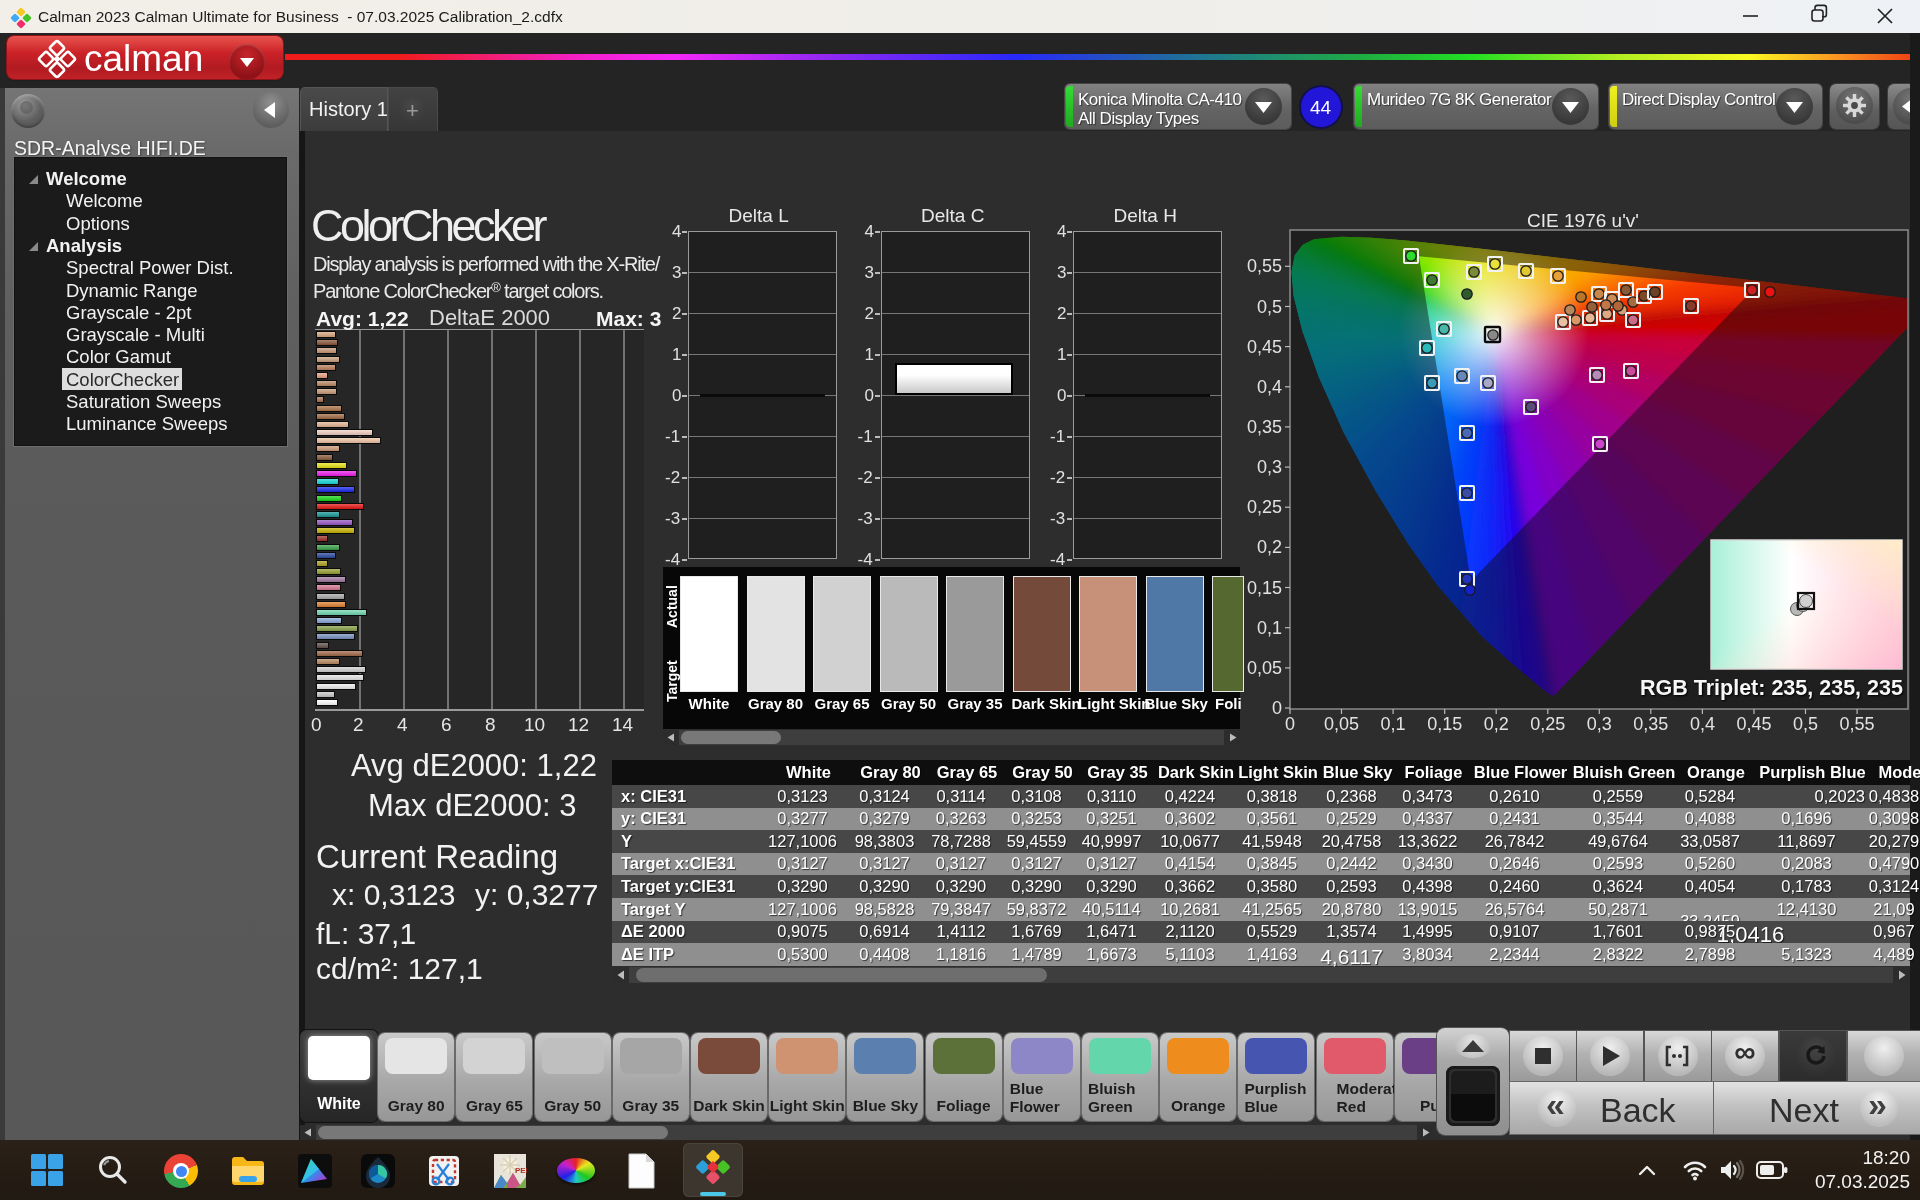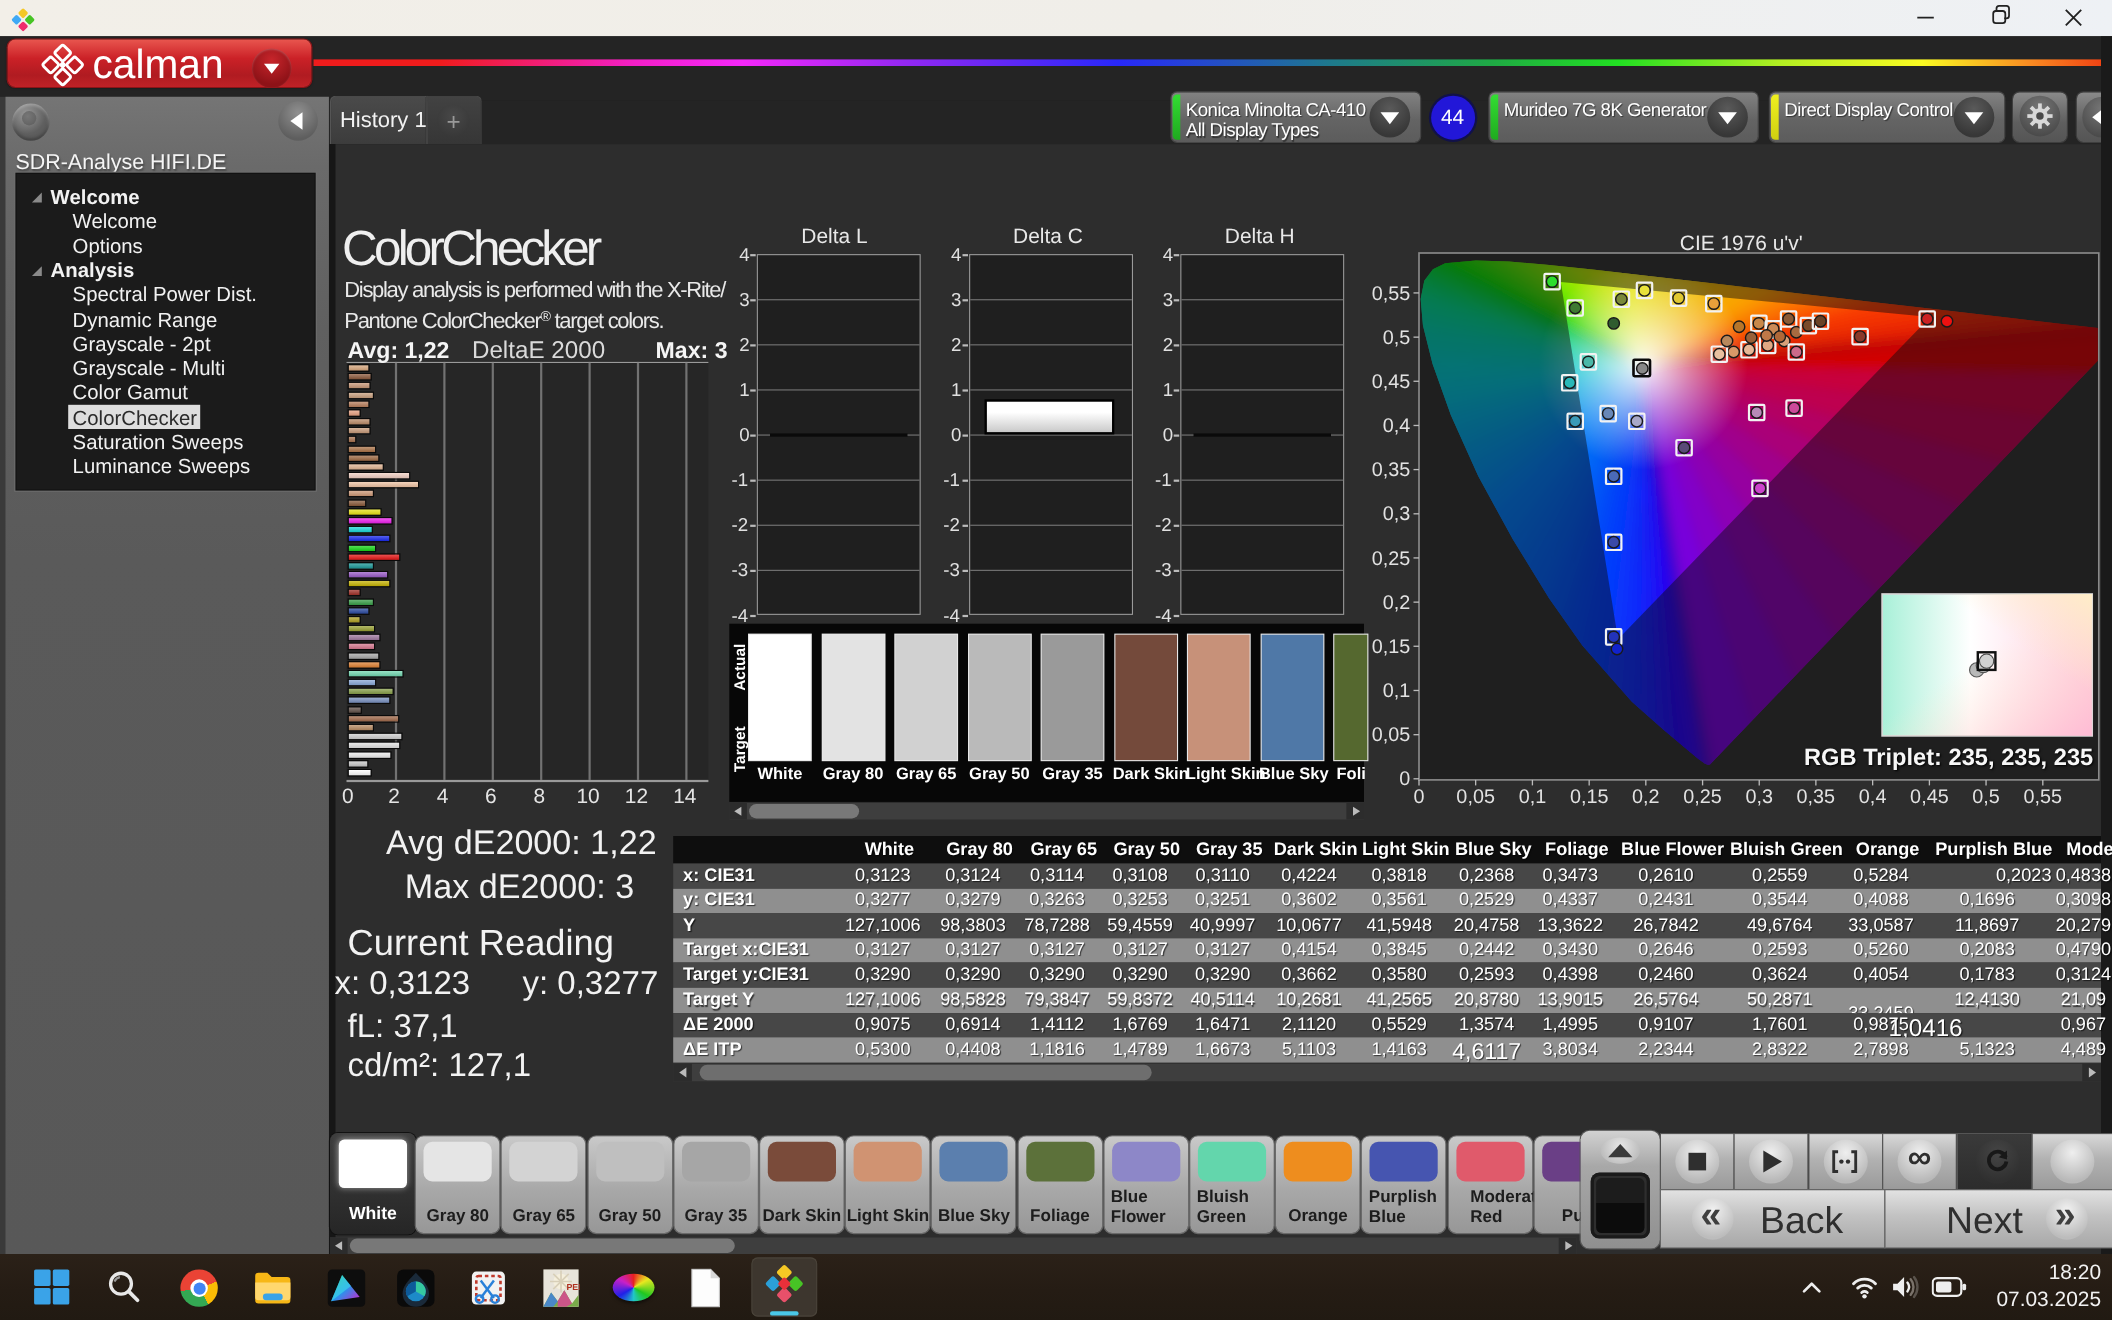--- a/index.html
+++ b/index.html
@@ -13,20 +13,21 @@
 <div id="root">
 <div class="abs" style="left:0;top:0;width:1920px;height:33px;background:linear-gradient(90deg,#f2efe8 0%,#f0eee9 55%,#eef1f5 100%);"></div>
 <svg class="abs" style="left:10px;top:7px" width="22" height="22" viewBox="0 0 22 22">
 <g transform="translate(11,11)">
 <rect x="-3.4" y="-9.4" width="6.8" height="6.8" rx="1.4" fill="#f5c825" transform="rotate(45 0 -6)"></rect>
 <rect x="-9.4" y="-3.4" width="6.8" height="6.8" rx="1.4" fill="#3fa9f5" transform="rotate(45 -6 0)"></rect>
 <rect x="2.6" y="-3.4" width="6.8" height="6.8" rx="1.4" fill="#47c425" transform="rotate(45 6 0)"></rect>
 <rect x="-3.4" y="2.6" width="6.8" height="6.8" rx="1.4" fill="#ef2d6c" transform="rotate(45 0 6)"></rect>
 </g>
     </svg>
+<div class="tx" style="left:38px;top:8px;font-size:15.5px;color:#1b1b1b;font-weight:400;">Calman 2023 Calman Ultimate for Business&nbsp; - 07.03.2025 Calibration_2.cdfx</div>
 <svg class="abs" style="left:1735px;top:0" width="185" height="33" viewBox="0 0 185 33">
 <line x1="8" y1="16" x2="23" y2="16" stroke="#222" stroke-width="1.6"></line>
 <rect x="77" y="10" width="11" height="11" rx="2.4" fill="none" stroke="#222" stroke-width="1.6"></rect>
 <path d="M 80 10 v -2.2 a 2.4 2.4 0 0 1 2.4 -2.4 h 6.6 a 2.4 2.4 0 0 1 2.4 2.4 v 6.6 a 2.4 2.4 0 0 1 -2.4 2.4 h -2" fill="none" stroke="#222" stroke-width="1.6"></path>
 <path d="M 143 9 l 14 14 M 157 9 l -14 14" stroke="#222" stroke-width="1.7"></path>
 </svg>
 <div class="abs" style="left:0;top:33px;width:1920px;height:58px;background:#242424;"></div>
 <div class="abs" style="left:7px;top:36px;width:276px;height:43px;border-radius:7px;background:linear-gradient(#e8554e 0%,#cb2127 40%,#b01b21 75%,#c02227 100%);box-shadow:0 0 0 1px #8c1418, 0 1px 2px rgba(0,0,0,.5);"></div>
 <svg class="abs" style="left:36px;top:39px" width="42" height="40" viewBox="0 0 42 40">
 <g transform="translate(21,20) rotate(45)" fill="none" stroke="#fff" stroke-width="2.6">
@@ -188,21 +189,21 @@
 <div class="abs" style="left:316.0px;top:649.8px;width:47.3px;height:7px;background:linear-gradient(rgba(255,255,255,.28),rgba(0,0,0,.12)),linear-gradient(#a06848,#a06848);border:1.5px solid #0a0a0a;"></div>
 <div class="abs" style="left:316.0px;top:658.0px;width:24.2px;height:7px;background:linear-gradient(rgba(255,255,255,.28),rgba(0,0,0,.12)),linear-gradient(#b88a60,#b88a60);border:1.5px solid #0a0a0a;"></div>
 <div class="abs" style="left:316.0px;top:666.1px;width:49.5px;height:7px;background:linear-gradient(rgba(255,255,255,.28),rgba(0,0,0,.12)),linear-gradient(#d0d0d0,#d0d0d0);border:1.5px solid #0a0a0a;"></div>
 <div class="abs" style="left:316.0px;top:674.3px;width:48.4px;height:7px;background:linear-gradient(rgba(255,255,255,.28),rgba(0,0,0,.12)),linear-gradient(#e4e4e4,#e4e4e4);border:1.5px solid #0a0a0a;"></div>
 <div class="abs" style="left:316.0px;top:682.5px;width:39.6px;height:7px;background:linear-gradient(rgba(255,255,255,.28),rgba(0,0,0,.12)),linear-gradient(#eeeeee,#eeeeee);border:1.5px solid #0a0a0a;"></div>
 <div class="abs" style="left:316.0px;top:690.7px;width:18.7px;height:7px;background:linear-gradient(rgba(255,255,255,.28),rgba(0,0,0,.12)),linear-gradient(#c8c8c8,#c8c8c8);border:1.5px solid #0a0a0a;"></div>
 <div class="abs" style="left:316.0px;top:698.8px;width:22.0px;height:7px;background:linear-gradient(rgba(255,255,255,.28),rgba(0,0,0,.12)),linear-gradient(#ffffff,#ffffff);border:1.5px solid #0a0a0a;"></div>
 <div class="tx" style="left:351px;top:748px;font-size:31px;color:#f2f2f2;font-weight:400;">Avg dE2000: 1,22</div>
 <div class="tx" style="left:368px;top:788px;font-size:31px;color:#f2f2f2;font-weight:400;">Max dE2000: 3</div>
 <div class="tx" style="left:316px;top:838px;font-size:33px;color:#f2f2f2;font-weight:400;">Current Reading</div>
-<div class="tx" style="left:304px;top:878px;font-size:30px;color:#f2f2f2;font-weight:400;">x: 0,3123</div>
+<div class="tx" style="left:332px;top:878px;font-size:30px;color:#f2f2f2;font-weight:400;">x: 0,3123</div>
 <div class="tx" style="left:475px;top:878px;font-size:30px;color:#f2f2f2;font-weight:400;">y: 0,3277</div>
 <div class="tx" style="left:316px;top:917px;font-size:30px;color:#f2f2f2;font-weight:400;">fL: 37,1</div>
 <div class="tx" style="left:316px;top:952px;font-size:30px;color:#f2f2f2;font-weight:400;">cd/m²: 127,1</div>
 <div class="tx" style="left:728.5px;top:205px;font-size:19px;color:#e8e8e8;font-weight:400;">Delta L</div>
 <div class="abs" style="left:688.0px;top:231.0px;width:149.0px;height:328.0px;background:#1f1f1f;border:1px solid #9a9a9a;"></div>
 <div class="abs" style="left:689.0px;top:272.0px;width:147.0px;height:1px;background:#777;"></div>
 <div class="abs" style="left:689.0px;top:313.0px;width:147.0px;height:1px;background:#777;"></div>
 <div class="abs" style="left:689.0px;top:354.0px;width:147.0px;height:1px;background:#777;"></div>
 <div class="abs" style="left:689.0px;top:395.0px;width:147.0px;height:1px;background:#777;"></div>
 <div class="abs" style="left:689.0px;top:436.0px;width:147.0px;height:1px;background:#777;"></div>

